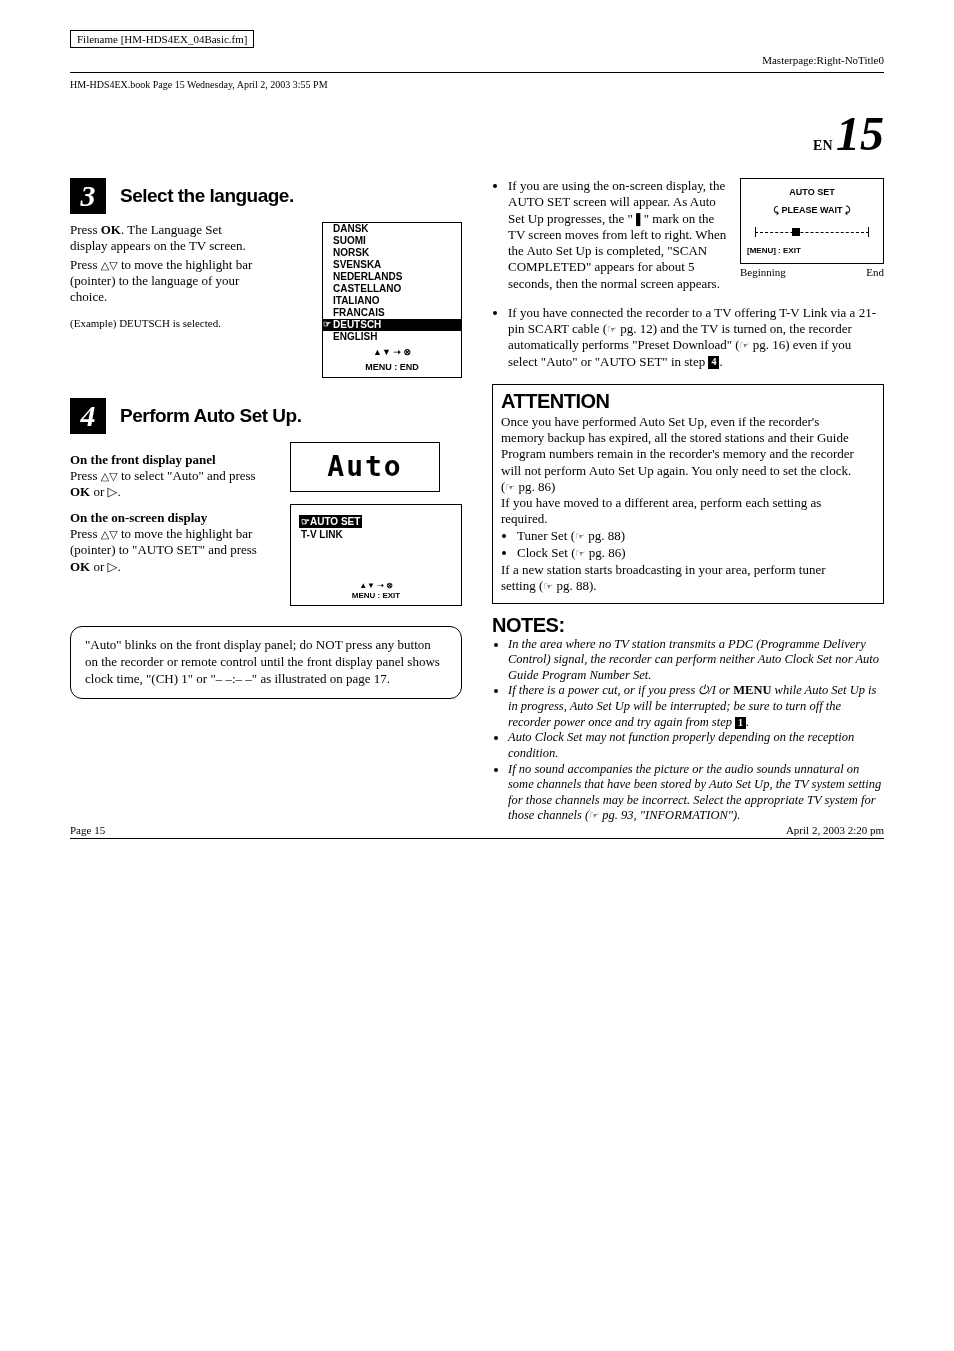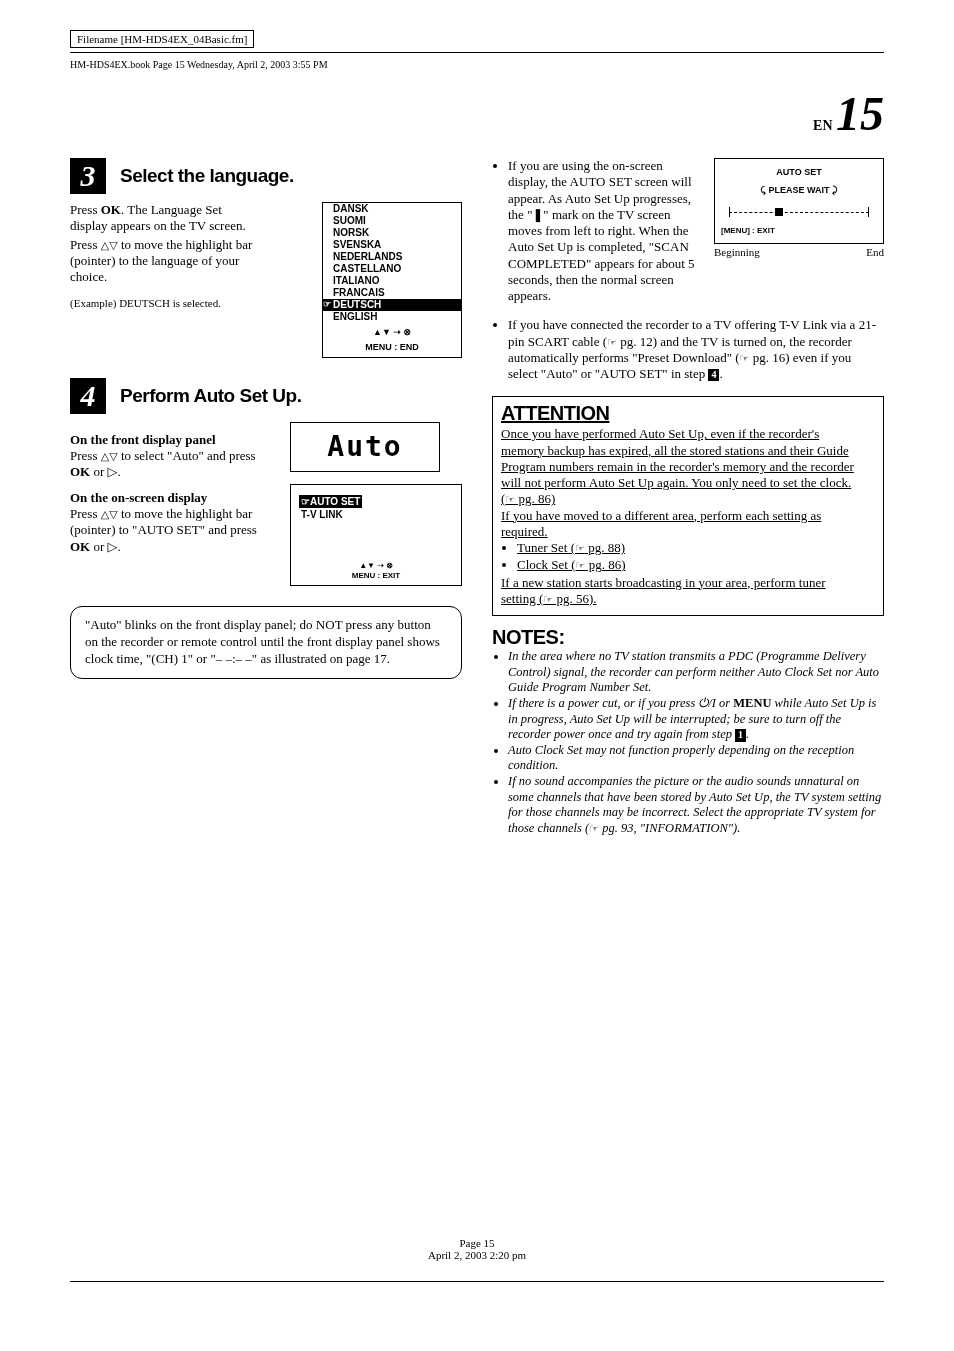--- a/index.html
+++ b/index.html
@@ -182,21 +182,20 @@
     padding: 10px 14px;
     font-size: 13px;
     line-height: 1.3;
     margin-top: 20px;
   }
   .attention-box {
     border: 0.5px solid #000;
     padding: 4px 22px 8px 8px;
     font-size: 13px;
     line-height: 1.25;
-    text-decoration: underline;
   }
   .attention-title {
     font-family: Arial, Helvetica, sans-serif;
     font-weight: 900;
     font-size: 20px;
     letter-spacing: -0.5px;
   }
   .notes-title {
     font-family: Arial, Helvetica, sans-serif;
     font-weight: 900;
@@ -213,21 +212,21 @@
   ul.bul li { margin-bottom: 1px; }
   ul.bul-it {
     margin: 0;
     padding-left: 16px;
     font-size: 12.5px;
     line-height: 1.25;
     font-style: italic;
   }
   .progress-box {
     border: 1px solid #000;
-    width: 170px;
+    width: 144px;
     font-family: Arial, Helvetica, sans-serif;
     font-size: 9px;
     font-weight: bold;
     padding: 8px 6px 6px 6px;
     line-height: 1.3;
     position: relative;
   }
   .progress-title { text-align: center; margin-bottom: 6px; }
   .progress-wait { text-align: center; margin-bottom: 8px; }
   .progress-bar-wrap {
@@ -278,42 +277,43 @@
     font-weight: bold;
     font-size: 10px;
     padding: 0 3px;
     vertical-align: middle;
   }
   .footer-row {
     display: flex;
     justify-content: space-between;
     align-items: center;
     font-size: 11px;
-    margin-top: 400px;
     border-bottom: 0.5px solid #000;
-    padding-bottom: 20px;
-    flex-direction: column;
+    padding-bottom: 2px;
   }
   .side-row {
     display:flex;
     gap: 12px;
     align-items:flex-start;
   }
   .ref-icon { font-size: 11px; }
   .bold { font-weight: bold; }
   .clear { clear: both; }
 </style>
 </head>
 <body>
 
 <div class="page">
 
   
   <div class="filename-box">
     <span>Filename [HM-HDS4EX_04Basic.fm]</span>
+  </div>
+  <div class="header-row" style="margin-top:6px; justify-content:flex-end;">
+    <span class="masterpage">Masterpage:Right-NoTitle0</span>
   </div>
   <div class="rule"></div>
   <div class="bookinfo">HM-HDS4EX.book  Page 15  Wednesday, April 2, 2003  3:55 PM</div>
 
   
   <div class="title-area">
     <span class="lang-code">EN</span>
     <span class="page-num-big">15</span>
   </div>
 
@@ -424,21 +424,21 @@
         <div class="attention-title">ATTENTION</div>
         <div class="body-text">
           <span>Once you have performed Auto Set Up, even if the recorder's memory backup has expired, all the stored stations and their Guide Program numbers remain in the recorder's memory and the recorder will not perform Auto Set Up again. You only need to set the clock. (</span><span class="ref-icon">☞</span><span> pg. 86)</span>
         </div>
         <div class="body-text">If you have moved to a different area, perform each setting as required.</div>
         <ul class="bul">
           <li><span>Tuner Set (</span><span class="ref-icon">☞</span><span> pg. 88)</span></li>
           <li><span>Clock Set (</span><span class="ref-icon">☞</span><span> pg. 86)</span></li>
         </ul>
         <div class="body-text">
-          <span>If a new station starts broadcasting in your area, perform tuner setting (</span><span class="ref-icon">☞</span><span> pg. 56).</span>
+          <span>If a new station starts broadcasting in your area, perform tuner setting (</span><span class="ref-icon">☞</span><span> pg. 88).</span>
         </div>
       </div>
 
       <div class="notes-title">NOTES:</div>
       <ul class="bul-it">
         <li>In the area where no TV station transmits a PDC (Programme Delivery Control) signal, the recorder can perform neither Auto Clock Set nor Auto Guide Program Number Set.</li>
         <li>
           <span>If there is a power cut, or if you press ⏻/I or </span><span class="bold" style="font-style:normal;">MENU</span><span> while Auto Set Up is in progress, Auto Set Up will be interrupted; be sure to turn off the recorder power once and try again from step </span><span class="step4-ref" style="font-style:normal;">1</span><span>.</span>
         </li>
         <li>Auto Clock Set may not function properly depending on the reception condition.</li>

